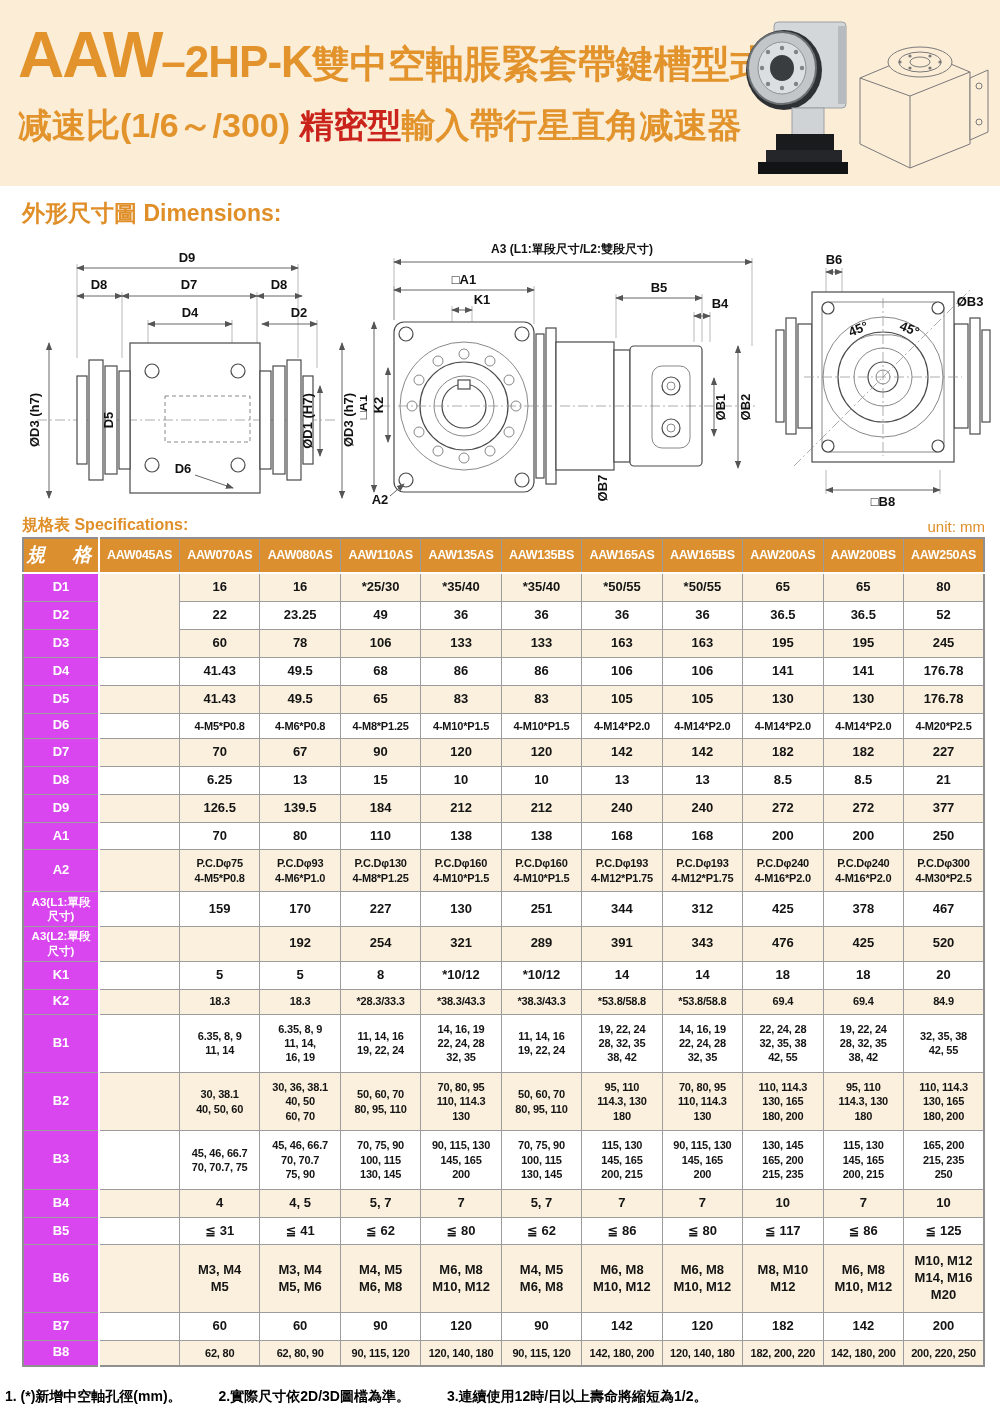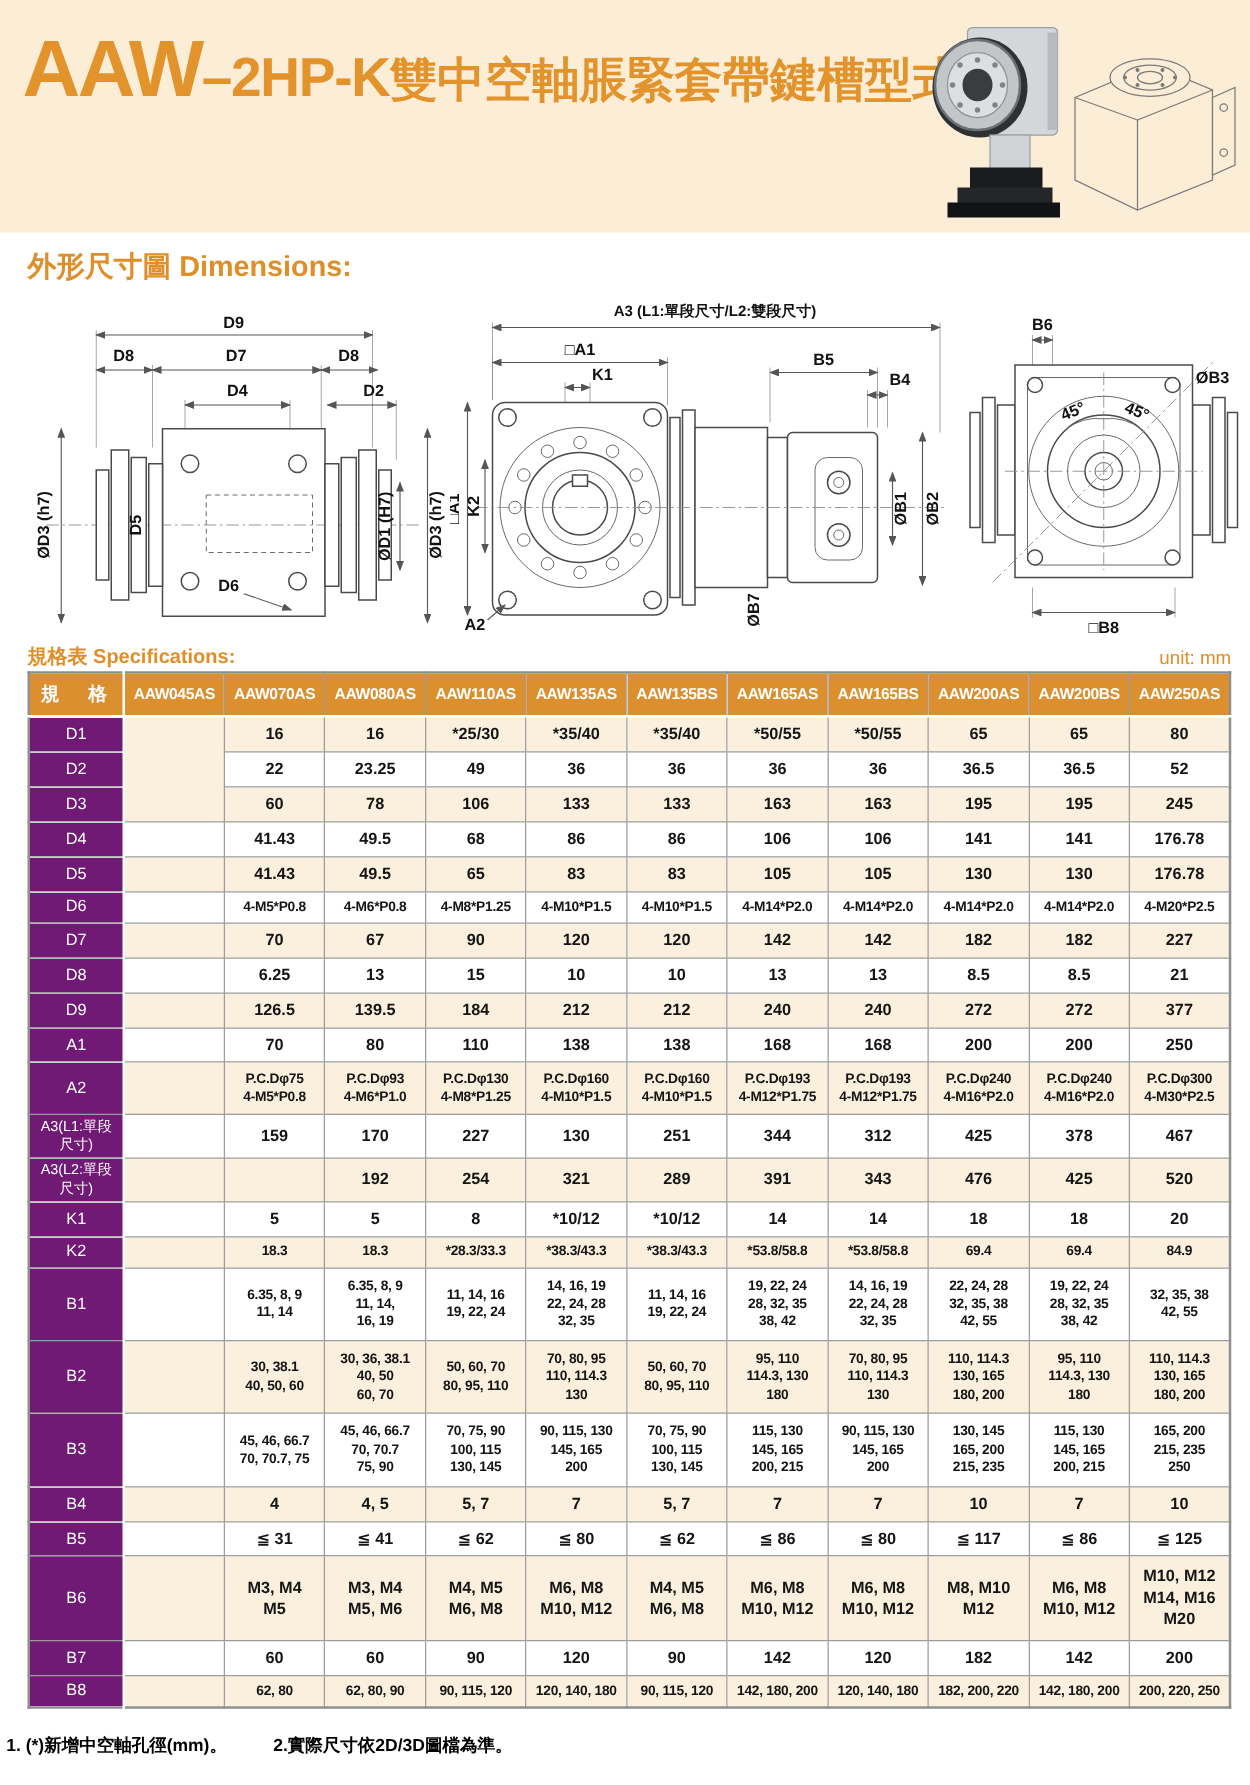--- a/index.html
+++ b/index.html
@@ -32,42 +32,45 @@
   svg .dlab{font-family:"Liberation Sans",sans-serif;font-size:13px;font-weight:700;fill:#111;}
   svg .dlab-sm{font-family:"Liberation Sans",sans-serif;font-size:12px;font-weight:700;fill:#111;}
 
   
   .spec-table{position:absolute;left:22px;top:537px;width:963px;height:830px;
               border-collapse:collapse;table-layout:fixed;border:2px solid #8F8F8F;}
   .spec-table th,.spec-table td{border:1px solid #9C9C9C;text-align:center;vertical-align:middle;
               padding:3px 1px;line-height:1.3;white-space:pre-line;overflow:hidden;}
   .spec-table thead th{background:#DB8F2E;color:#fff;font-size:12.5px;font-weight:700;
               height:27px;border-bottom:2px solid #fff;letter-spacing:-0.3px;}
-  .spec-table thead th:first-child{font-size:15px;letter-spacing:4px;border-right:2px solid #fff;}
-  .spec-table tbody th{background:#701a75;color:#fff;font-size:13px;font-weight:400;
+  .spec-table thead th:first-child{font-size:19px;letter-spacing:4px;border-right:2px solid #fff;font-style:italic;}
+  .spec-table tbody th{background:#d946ef;color:#fff;font-size:13px;font-weight:700;
               border-right:2px solid #fff;padding:0 3px;}
   .spec-table tbody th.lbl-sm{font-size:11.5px;line-height:1.25;}
   .spec-table td{font-size:13px;font-weight:600;color:#141414;}
   .spec-table tr.sm td{font-size:11px;letter-spacing:-0.2px;}
   .spec-table tr.row-cream td{background:#FAF0DD;}
   .spec-table tr.row-white td{background:#ffffff;}
   .spec-table td.merged-empty{background:#FAF0DD;}
 
   
   .notes{position:absolute;left:5px;top:1388px;width:992px;display:flex;gap:37px;
          font-size:14px;font-weight:600;color:#000;white-space:nowrap;}
 </style>
 </head>
 <body>
 
 <div id="page">
 
   <div class="banner">
     <div class="title-line1">
       <span class="brand">AAW</span><span class="suffix">–2HP-K</span><span class="cjk">雙中空軸脹緊套帶鍵槽型式</span>
+    </div>
+    <div class="title-line2">
+      <span>减速比(1/6～/300) </span><span class="red">精密型</span><span>輸入帶行星直角减速器</span>
     </div>
 
     <svg class="drawing" style="left:740px;top:10px;" width="112" height="170" viewBox="0 0 112 170">
       <rect x="34" y="12" width="72" height="86" rx="4" fill="#D4D7DA" stroke="#9AA0A5"></rect>
       <rect x="98" y="16" width="8" height="78" fill="#B7BBBF"></rect>
       <ellipse cx="44" cy="60" rx="38" ry="40" fill="#2E3134"></ellipse>
       <ellipse cx="42" cy="58" rx="34" ry="36" fill="#C2C6C9" stroke="#6B7075" stroke-width="2"></ellipse>
       <ellipse cx="42" cy="58" rx="24" ry="26" fill="#DCDFE2" stroke="#8E9398"></ellipse>
       <ellipse cx="42" cy="58" rx="12" ry="13" fill="#3A3D40"></ellipse>
       <g fill="#7F8489">
@@ -720,14 +723,15 @@
           <td>182, 200, 220</td>
           <td>142, 180, 200</td>
           <td>200, 220, 250</td>
         </tr>
       </tbody>
   </table>
 
   <div class="notes">
     <span>1. (*)新增中空軸孔徑(mm)。</span>
     <span>2.實際尺寸依2D/3D圖檔為準。</span>
+    <span>3.連續使用12時/日以上壽命將縮短為1/2。</span>
   </div>
 </div>
 
 </body></html>

